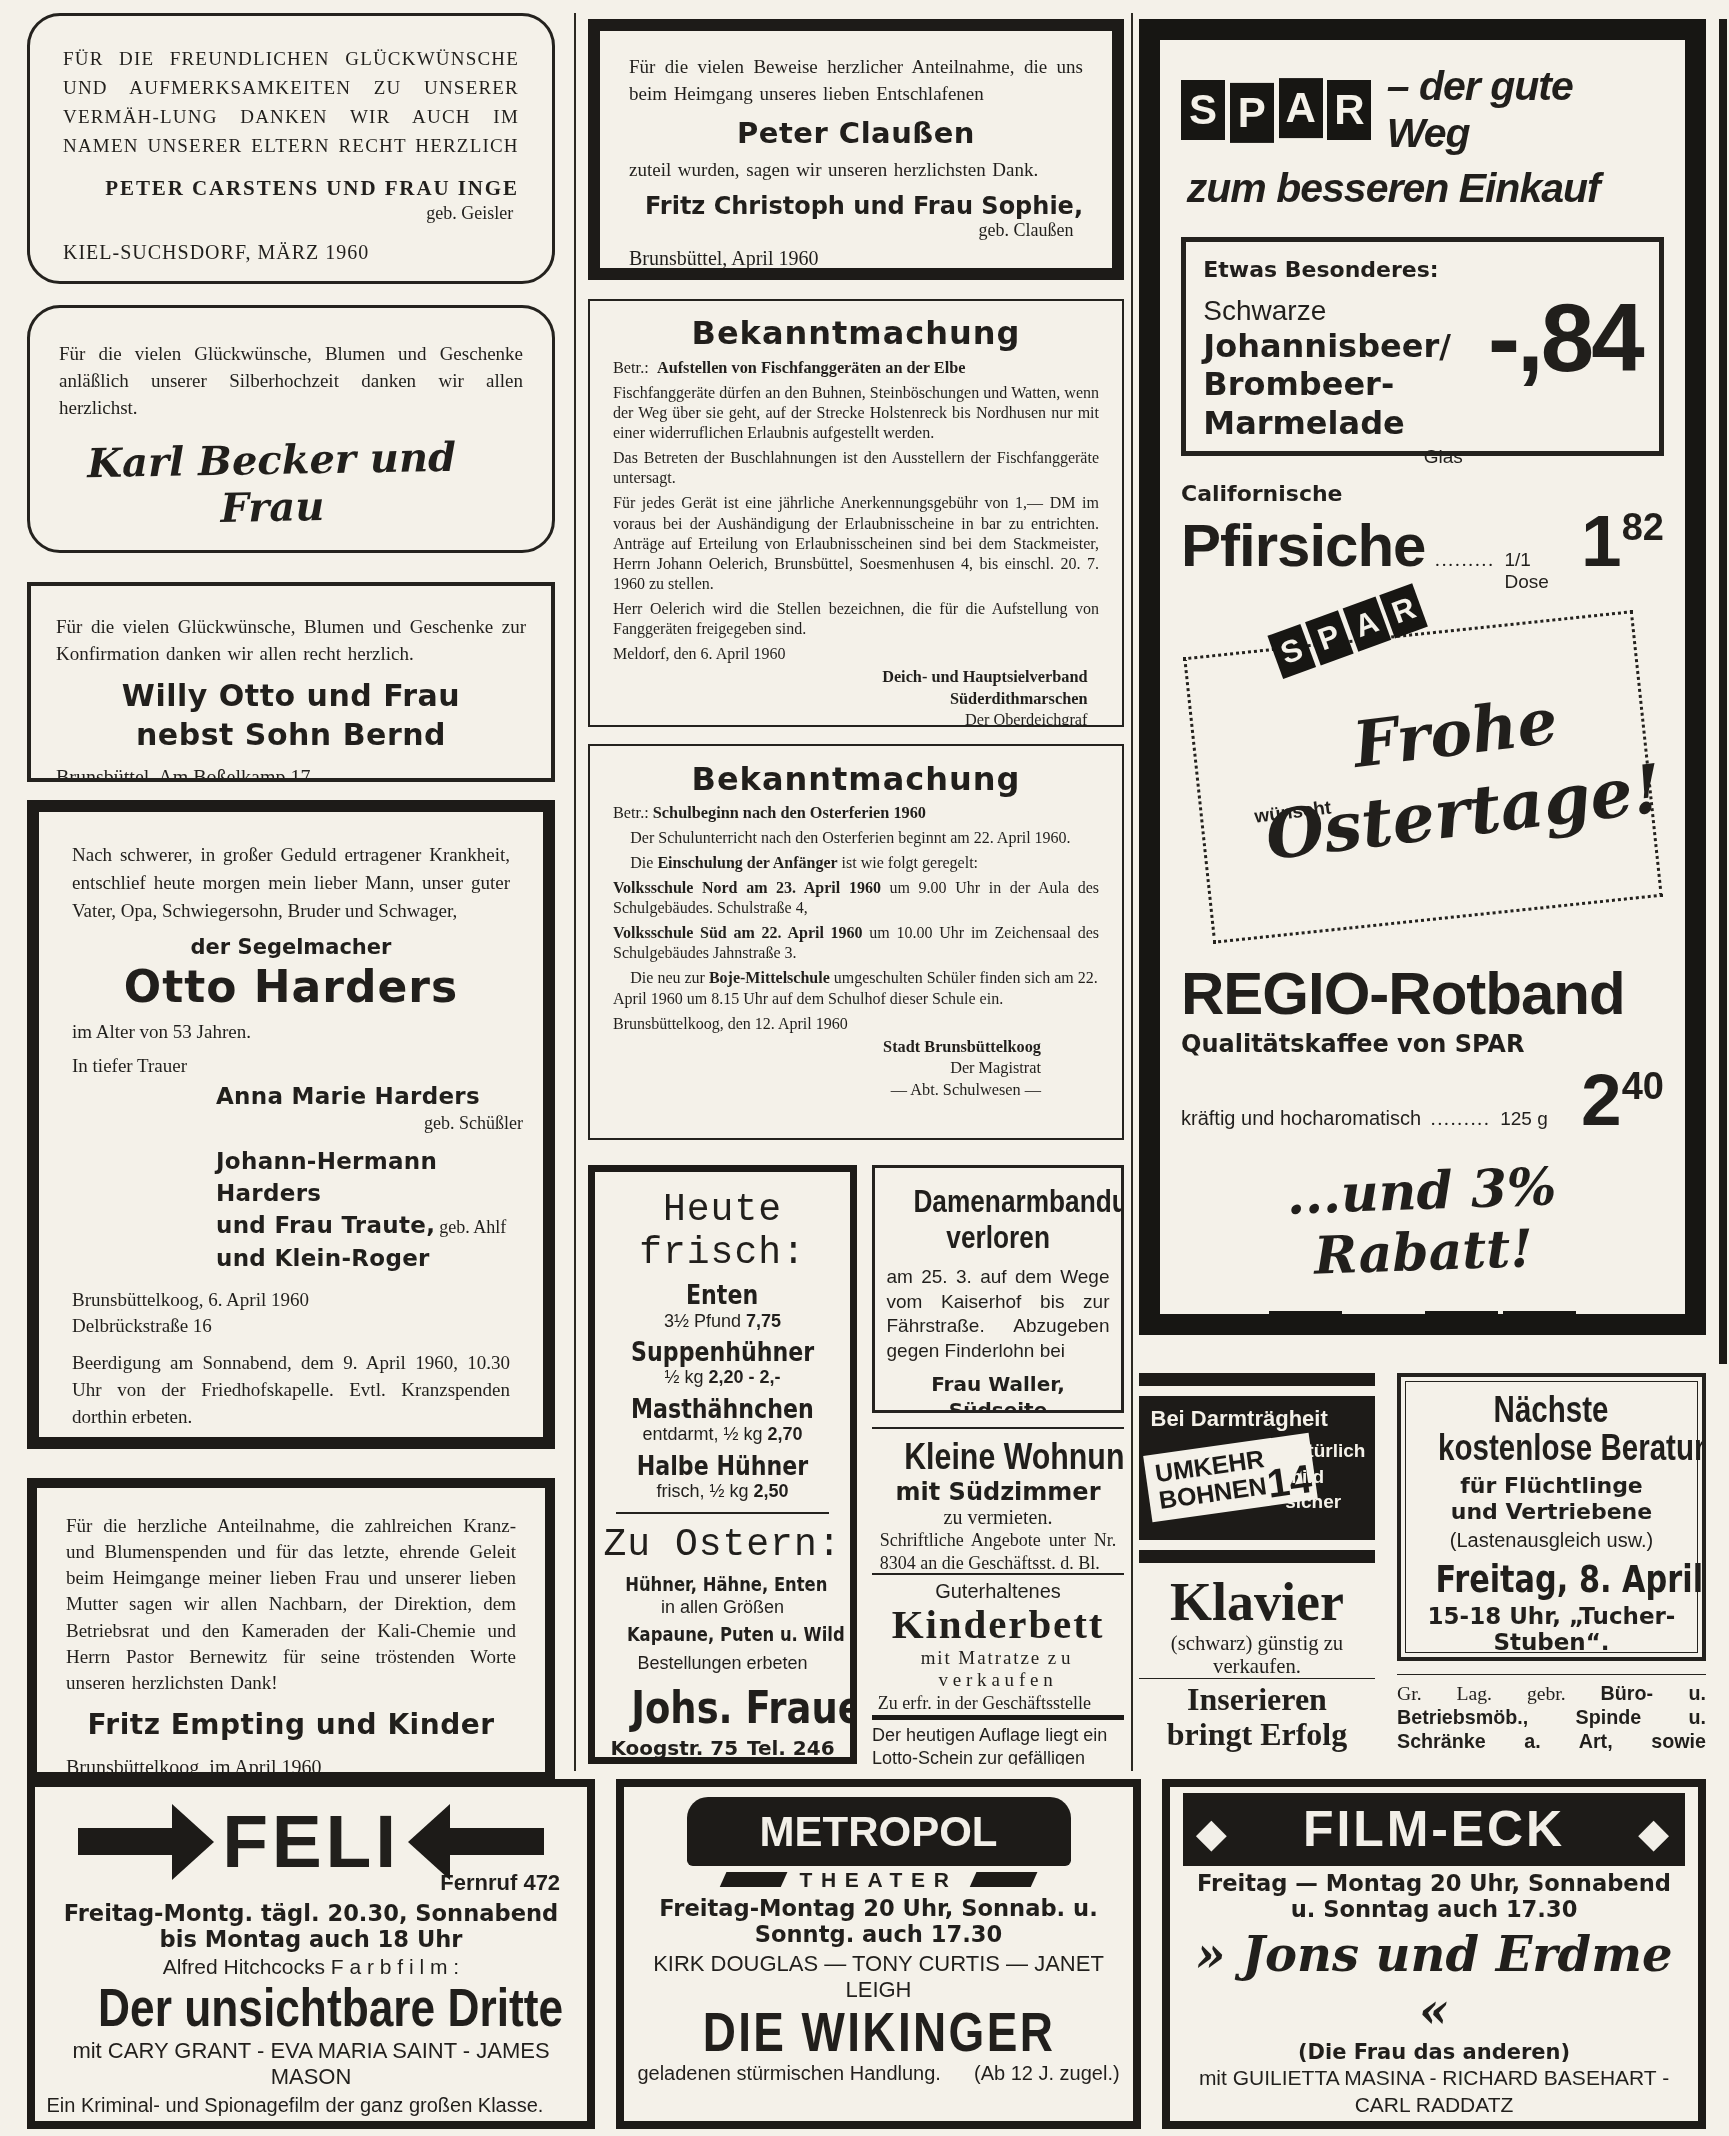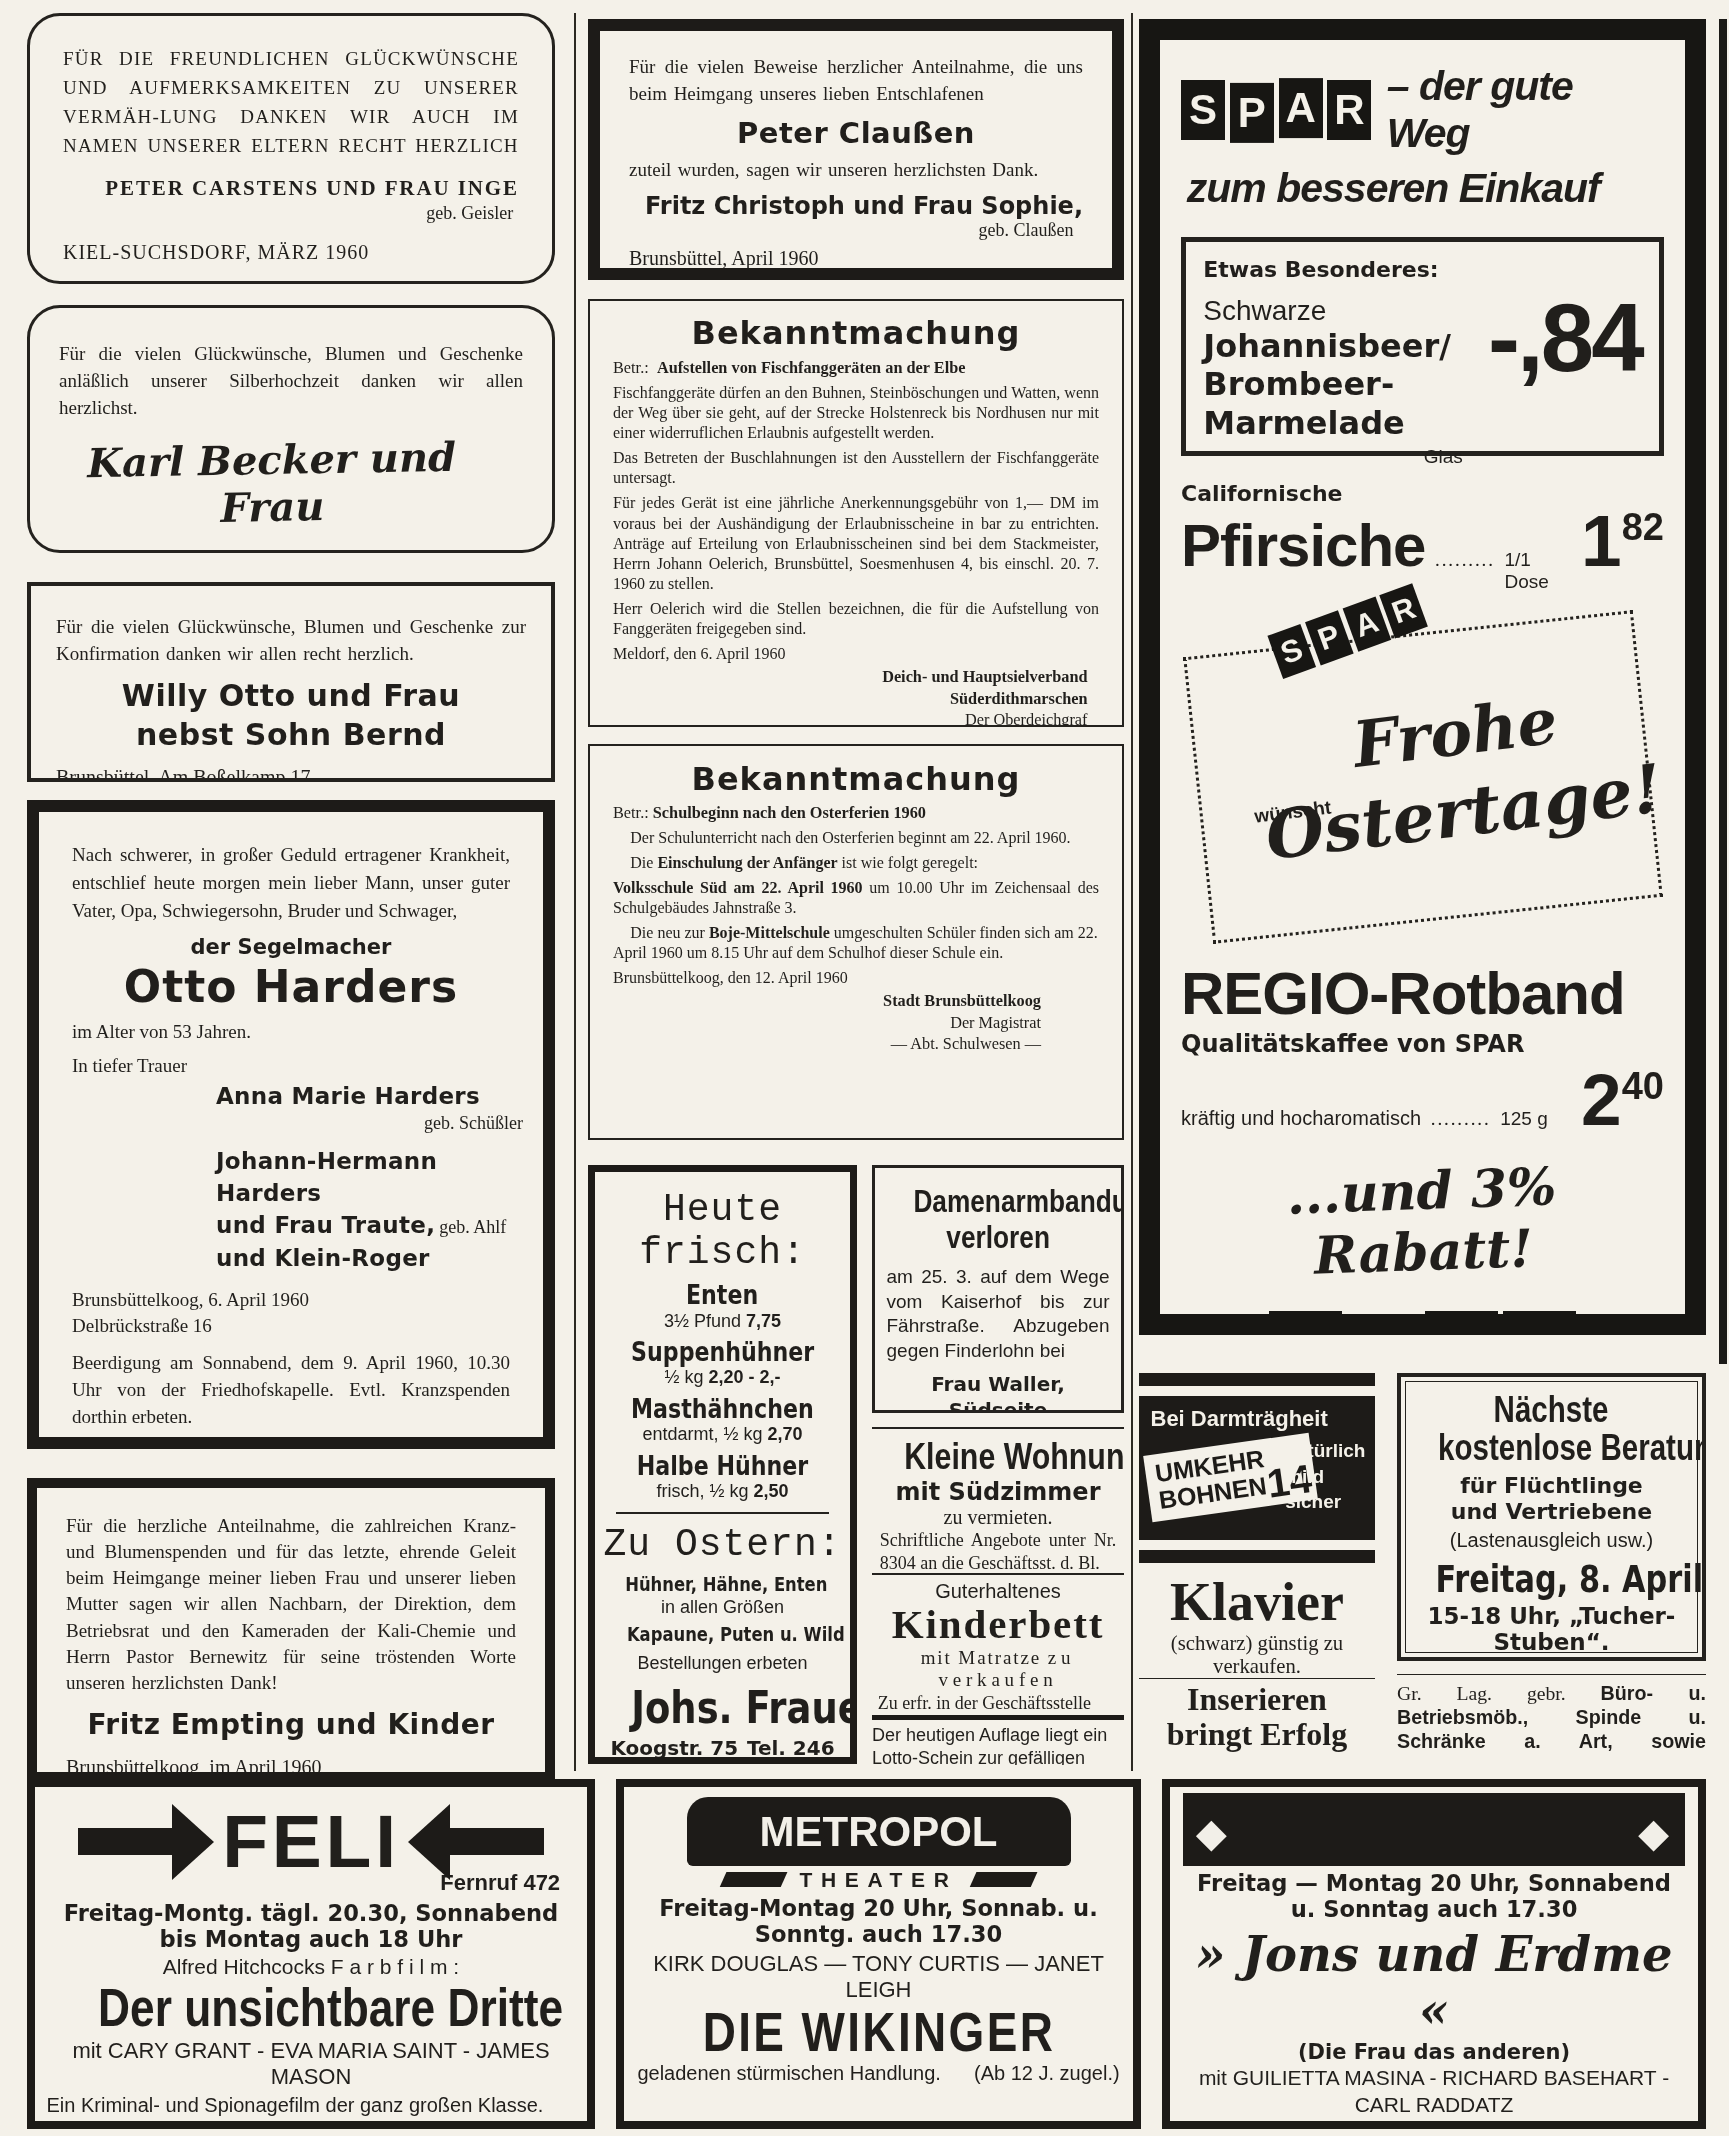--- a/index.html
+++ b/index.html
@@ -270,20 +270,21 @@
         <div class="b">Süderdithmarschen</div>
         <div>Der Oberdeichgraf</div>
       </div>
     </section>
 
     <section class="ad notice" id="ad-school">
       <div class="notice-title">Bekanntmachung</div>
       <div class="notice-sub"><span>Betr.:</span>&nbsp;<b>Schulbeginn nach den Osterferien 1960</b></div>
       <p class="ind">Der Schulunterricht nach den Osterferien beginnt am 22. April 1960.</p>
       <p class="ind"><span>Die </span><b>Einschulung der Anfänger</b><span> ist wie folgt geregelt:</span></p>
+      <p><b>Volksschule Nord am 23. April 1960</b><span> um 9.00 Uhr in der Aula des Schulgebäudes. Schulstraße 4,</span></p>
       <p><b>Volksschule Süd am 22. April 1960</b><span> um 10.00 Uhr im Zeichensaal des Schulgebäudes Jahnstraße 3.</span></p>
       <p class="ind"><span>Die neu zur </span><b>Boje-Mittelschule</b><span> umgeschulten Schüler finden sich am 22. April 1960 um 8.15 Uhr auf dem Schulhof dieser Schule ein.</span></p>
       <p>Brunsbüttelkoog, den 12. April 1960</p>
       <div class="sig" style="padding-right:58px">
         <div class="b">Stadt Brunsbüttelkoog</div>
         <div>Der Magistrat</div>
         <div>— Abt. Schulwesen —</div>
       </div>
     </section>
 
@@ -508,20 +509,21 @@
       <div class="desc-row">
         <span>geladenen stürmischen Handlung.</span>
         <span>(Ab 12 J. zugel.)</span>
       </div>
 
     </section>
 
     <section class="cine" id="cine-eck">
       <div class="eck-head">
         <span class="diamond"></span>
+        <span>FILM-ECK</span>
         <span class="diamond"></span>
       </div>
       <div class="cine-times">Freitag — Montag 20 Uhr, Sonnabend u. Sonntag auch 17.30</div>
       <div class="eck-title script">» Jons und Erdme «</div>
       <div class="eck-sub">(Die Frau das anderen)</div>
       <div class="eck-cast">mit GUILIETTA MASINA  -  RICHARD BASEHART  -  CARL RADDATZ</div>
       <div class="eck-cast">KARIN BAAL - GERT FRÖBE u. a.</div>
       <div class="eck-rating">Prädikat: „Wertvoll“   —   Zugelassen ab 16 Jahren</div>
       <div class="cine-hr"></div>
 

